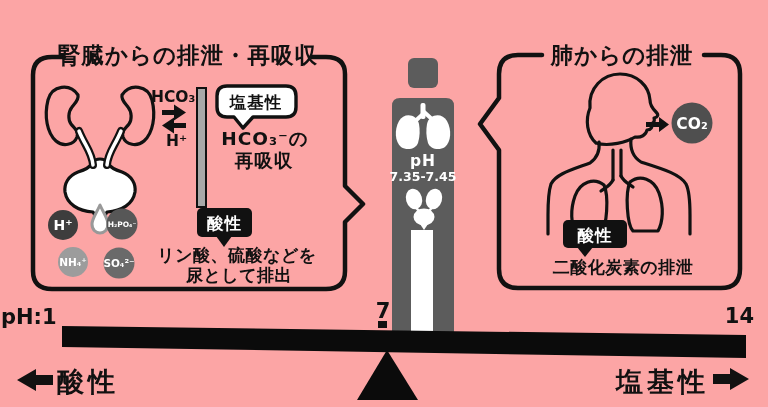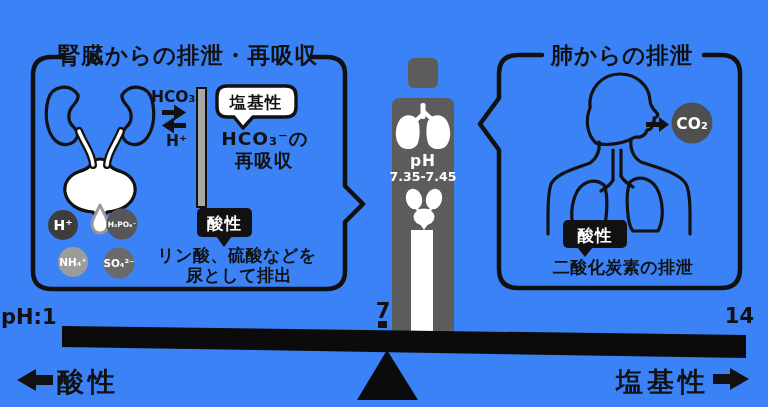--- a/index.html
+++ b/index.html
@@ -1,16 +1,16 @@
 <!DOCTYPE html>
 <html><head>
 <meta charset="utf-8">
 <style>
   html,body{margin:0;padding:0;background:#ffffff;}
-  .stage{position:relative;width:768px;height:407px;background:#3b82f6;overflow:hidden;}
+  .stage{position:relative;width:768px;height:407px;background:#fca5a5;overflow:hidden;}
   text{font-family:"DejaVu Sans","Liberation Sans",sans-serif;font-weight:bold;fill:#111;}
   .t-title{font-size:22.5px;letter-spacing:1px;}
   .t-cap17{font-size:17px;letter-spacing:0.5px;}
   .t-cap19{font-size:18.5px;letter-spacing:1px;}
   .t-badge{font-size:16.5px;fill:#fff;letter-spacing:1px;}
   .t-bubble{font-size:16.5px;letter-spacing:1px;}
   .t-chem{font-size:15.5px;}
   .t-white{fill:#fff;}
   .t-axis{font-size:21px;}
   .t-axis-big{font-size:27px;letter-spacing:4px;}

